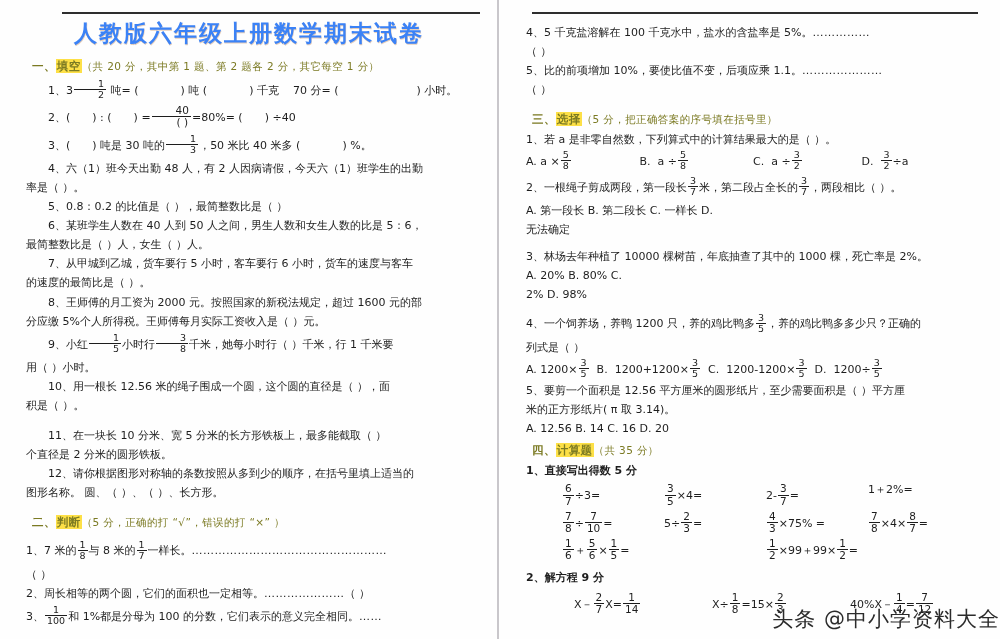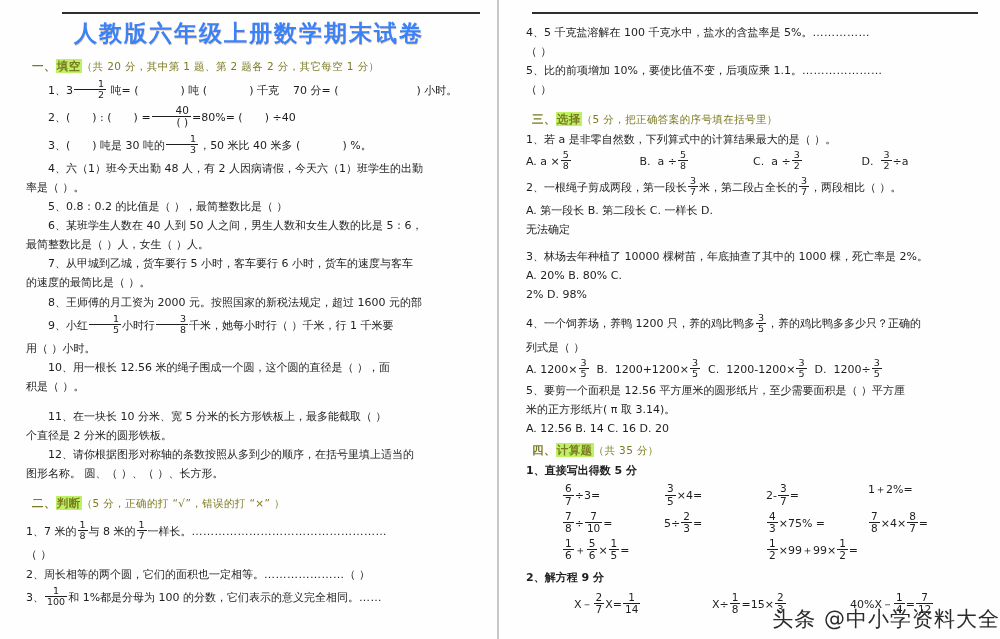--- a/index.html
+++ b/index.html
@@ -50,21 +50,21 @@
     text-shadow: 0.5px 0.5px 0 rgba(190,120,60,0.35);
   }
 
   .sect {
     color: #7b7a23;
     font-weight: bold;
     font-size: 11.5px;
     margin: 9px 0 4px 6px;
     letter-spacing: 0.4px;
   }
-  .sect .hl { background: #bef264; padding: 0 1px; }
+  .sect .hl { background: #fde047; padding: 0 1px; }
   .sect .pts { font-weight: normal; font-size: 10.5px; }
 
   .q {
     font-size: 11px;
     line-height: 1.55;
     margin: 2px 0;
     text-indent: 22px;
   }
   .q.noind { text-indent: 0; }
   .q.tall { line-height: 2.3; }
@@ -152,20 +152,21 @@
     </div>
 
     <div class="q">4、六（1）班今天出勤 48 人，有 2 人因病请假，今天六（1）班学生的出勤</div>
     <div class="q noind">率是（            ）。</div>
     <div class="q">5、0.8：0.2 的比值是（        ），最简整数比是（        ）</div>
     <div class="q">6、某班学生人数在 40 人到 50 人之间，男生人数和女生人数的比是 5：6，</div>
     <div class="q noind">最简整数比是（           ）人，女生（          ）人。</div>
     <div class="q">7、从甲城到乙城，货车要行 5 小时，客车要行 6 小时，货车的速度与客车</div>
     <div class="q noind">的速度的最简比是（                ）。</div>
     <div class="q">8、王师傅的月工资为 2000 元。按照国家的新税法规定，超过 1600 元的部</div>
+    <div class="q noind">分应缴 5%个人所得税。王师傅每月实际工资收入是（         ）元。</div>
 
     <div class="q tall">
       <span>9、小红</span><span class="fr"><span class="n">1</span><span class="d">5</span></span><span>小时行</span><span class="fr"><span class="n">3</span><span class="d">8</span></span><span>千米，她每小时行（                ）千米，行 1 千米要</span>
     </div>
     <div class="q noind">用（            ）小时。</div>
 
     <div class="q">10、用一根长 12.56 米的绳子围成一个圆，这个圆的直径是（         ），面</div>
     <div class="q noind">积是（           ）。</div>
     <div class="q" style="margin-top:13px">11、在一块长 10 分米、宽 5 分米的长方形铁板上，最多能截取（            ）</div>
     <div class="q noind">个直径是 2 分米的圆形铁板。</div>

